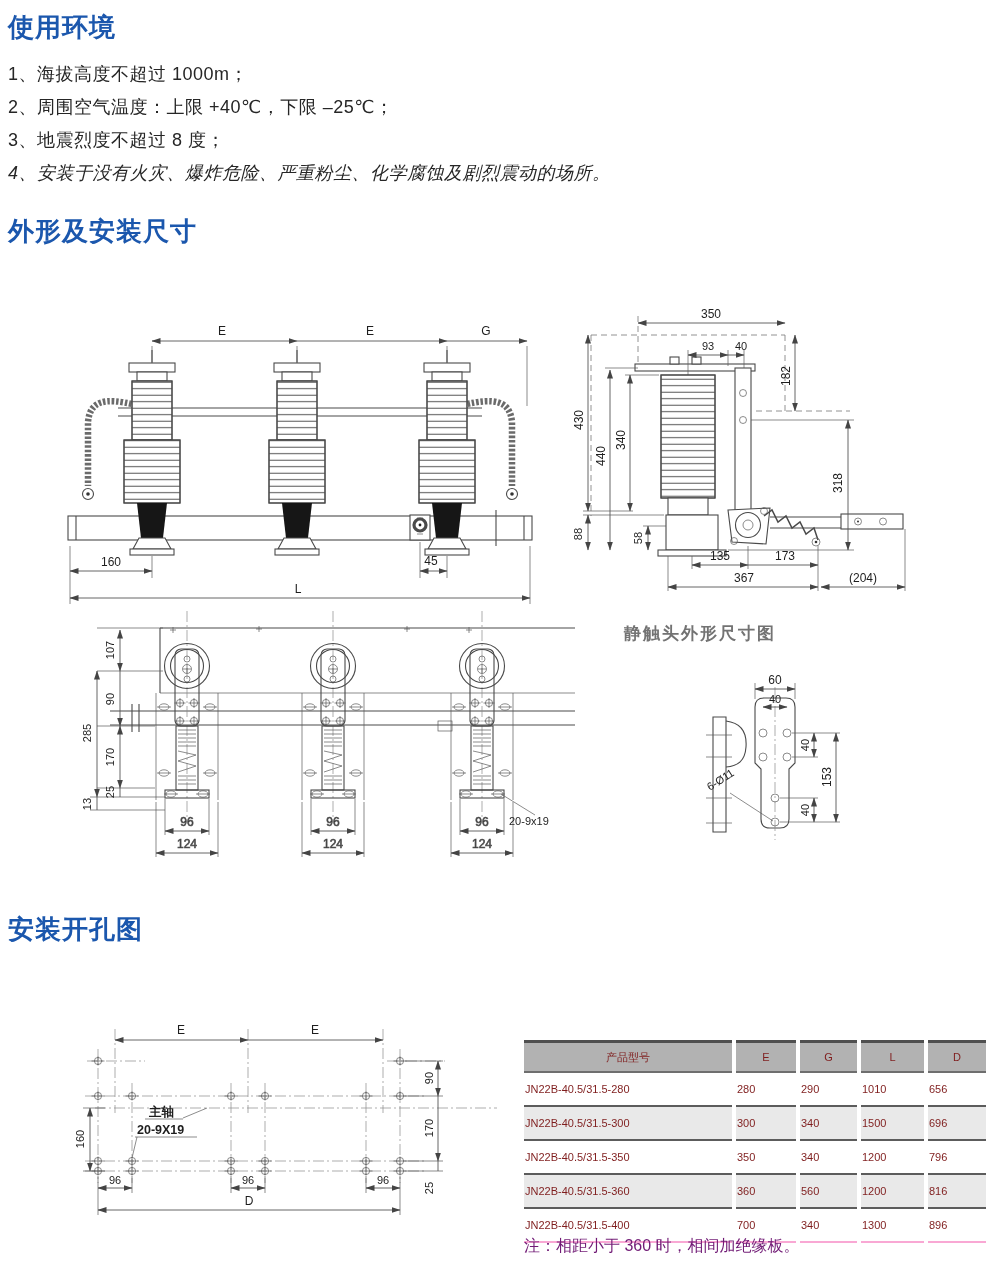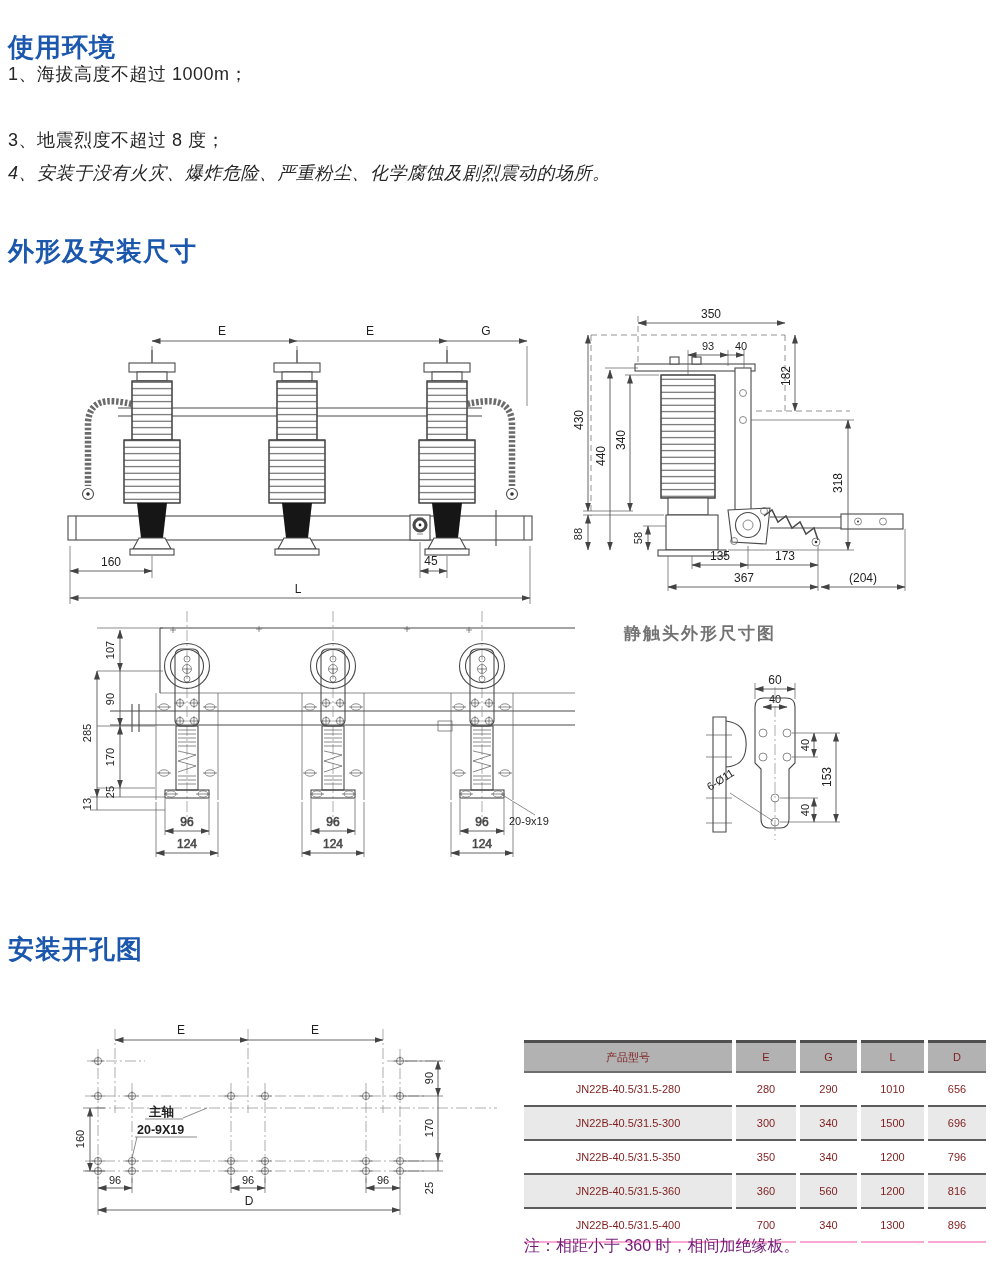--- a/index.html
+++ b/index.html
@@ -1,49 +1,50 @@
 <!DOCTYPE html>
 <html><head>
 <meta charset="utf-8">
 <style>
   html,body{margin:0;padding:0;background:#fff;}
   .page{position:relative;width:996px;height:1265px;background:#fff;overflow:hidden;
         font-family:"Liberation Sans","DejaVu Sans",sans-serif;}
-  .h{position:absolute;color:#1b57ad;font-size:26px;font-weight:bold;letter-spacing:1px;margin-top:20px;}
+  .h{position:absolute;color:#1b57ad;font-size:26px;font-weight:bold;letter-spacing:1px;}
   .li{position:absolute;font-size:18px;color:#262626;letter-spacing:0.5px;}
   .caption{position:absolute;font-size:17px;font-weight:bold;color:#737373;letter-spacing:2px;}
   .note{position:absolute;font-size:16px;color:#701a75;}
   .dwg{position:absolute;}
   svg .ln{stroke:#4a4a4a;fill:none;stroke-width:1.1;}
   svg .th{stroke:#5a5a5a;fill:none;stroke-width:0.7;}
   svg .dim{stroke:#555;fill:none;stroke-width:0.9;}
   svg .cl{stroke:#8a8a8a;fill:none;stroke-width:0.7;stroke-dasharray:11 3 2 3;}
   svg .dsh{stroke:#777;fill:none;stroke-width:0.8;stroke-dasharray:6 4;}
   svg .braid{stroke:#6b6b6b;stroke-width:6.5;fill:none;stroke-dasharray:2.6 1.8;}
   svg text{font-family:"Liberation Sans","DejaVu Sans",sans-serif;font-size:12px;fill:#1e1e1e;}
   svg text.d{text-anchor:middle;}
   svg text.s{font-size:11px;}
   svg text.b{font-weight:bold;font-size:12.5px;}
   table.spec{border-collapse:collapse;table-layout:fixed;width:462px;
              border-top:3px solid #4f4f4f;border-bottom:2px solid #f9a8d4;
              font-size:11px;color:#7f1d1d;}
   .spec th{background:#b2b2b2;font-weight:normal;height:26px;border-bottom:2px solid #6e6e6e;}
-  .spec td{height:30px;text-align:center;}
+  .spec td{height:30px;}
   .spec tbody tr{border-bottom:2px solid #5c5c5c;}
   .spec tbody tr:last-child{border-bottom:none;}
   .spec th + th, .spec td + td{border-left:4px solid #fff;}
   .spec tbody tr:nth-child(even){background:#e9e9e9;}
 </style>
 </head>
 <body>
 
 <div class="page">
 
   <div class="h" style="left:8px;top:10px;">使用环境</div>
   <div class="li" style="left:8px;top:62px;">1、海拔高度不超过 1000m；</div>
+  <div class="li" style="left:8px;top:95px;">2、周围空气温度：上限 +40℃，下限 –25℃；</div>
   <div class="li" style="left:8px;top:128px;">3、地震烈度不超过 8 度；</div>
   <div class="li" style="left:8px;top:161px;font-style:italic;">4、安装于没有火灾、爆炸危险、严重粉尘、化学腐蚀及剧烈震动的场所。</div>
 
   <div class="h" style="left:8px;top:214px;">外形及安装尺寸</div>
 
   <svg class="dwg" style="left:30px;top:288px;" width="520" height="320" viewBox="0 0 520 320">
     <defs>
       <marker id="ar" markerWidth="10" markerHeight="8" refX="8.5" refY="3" orient="auto" markerUnits="userSpaceOnUse">
           <path d="M0,0L9,3L0,6Z" fill="#444"></path>
         </marker>

